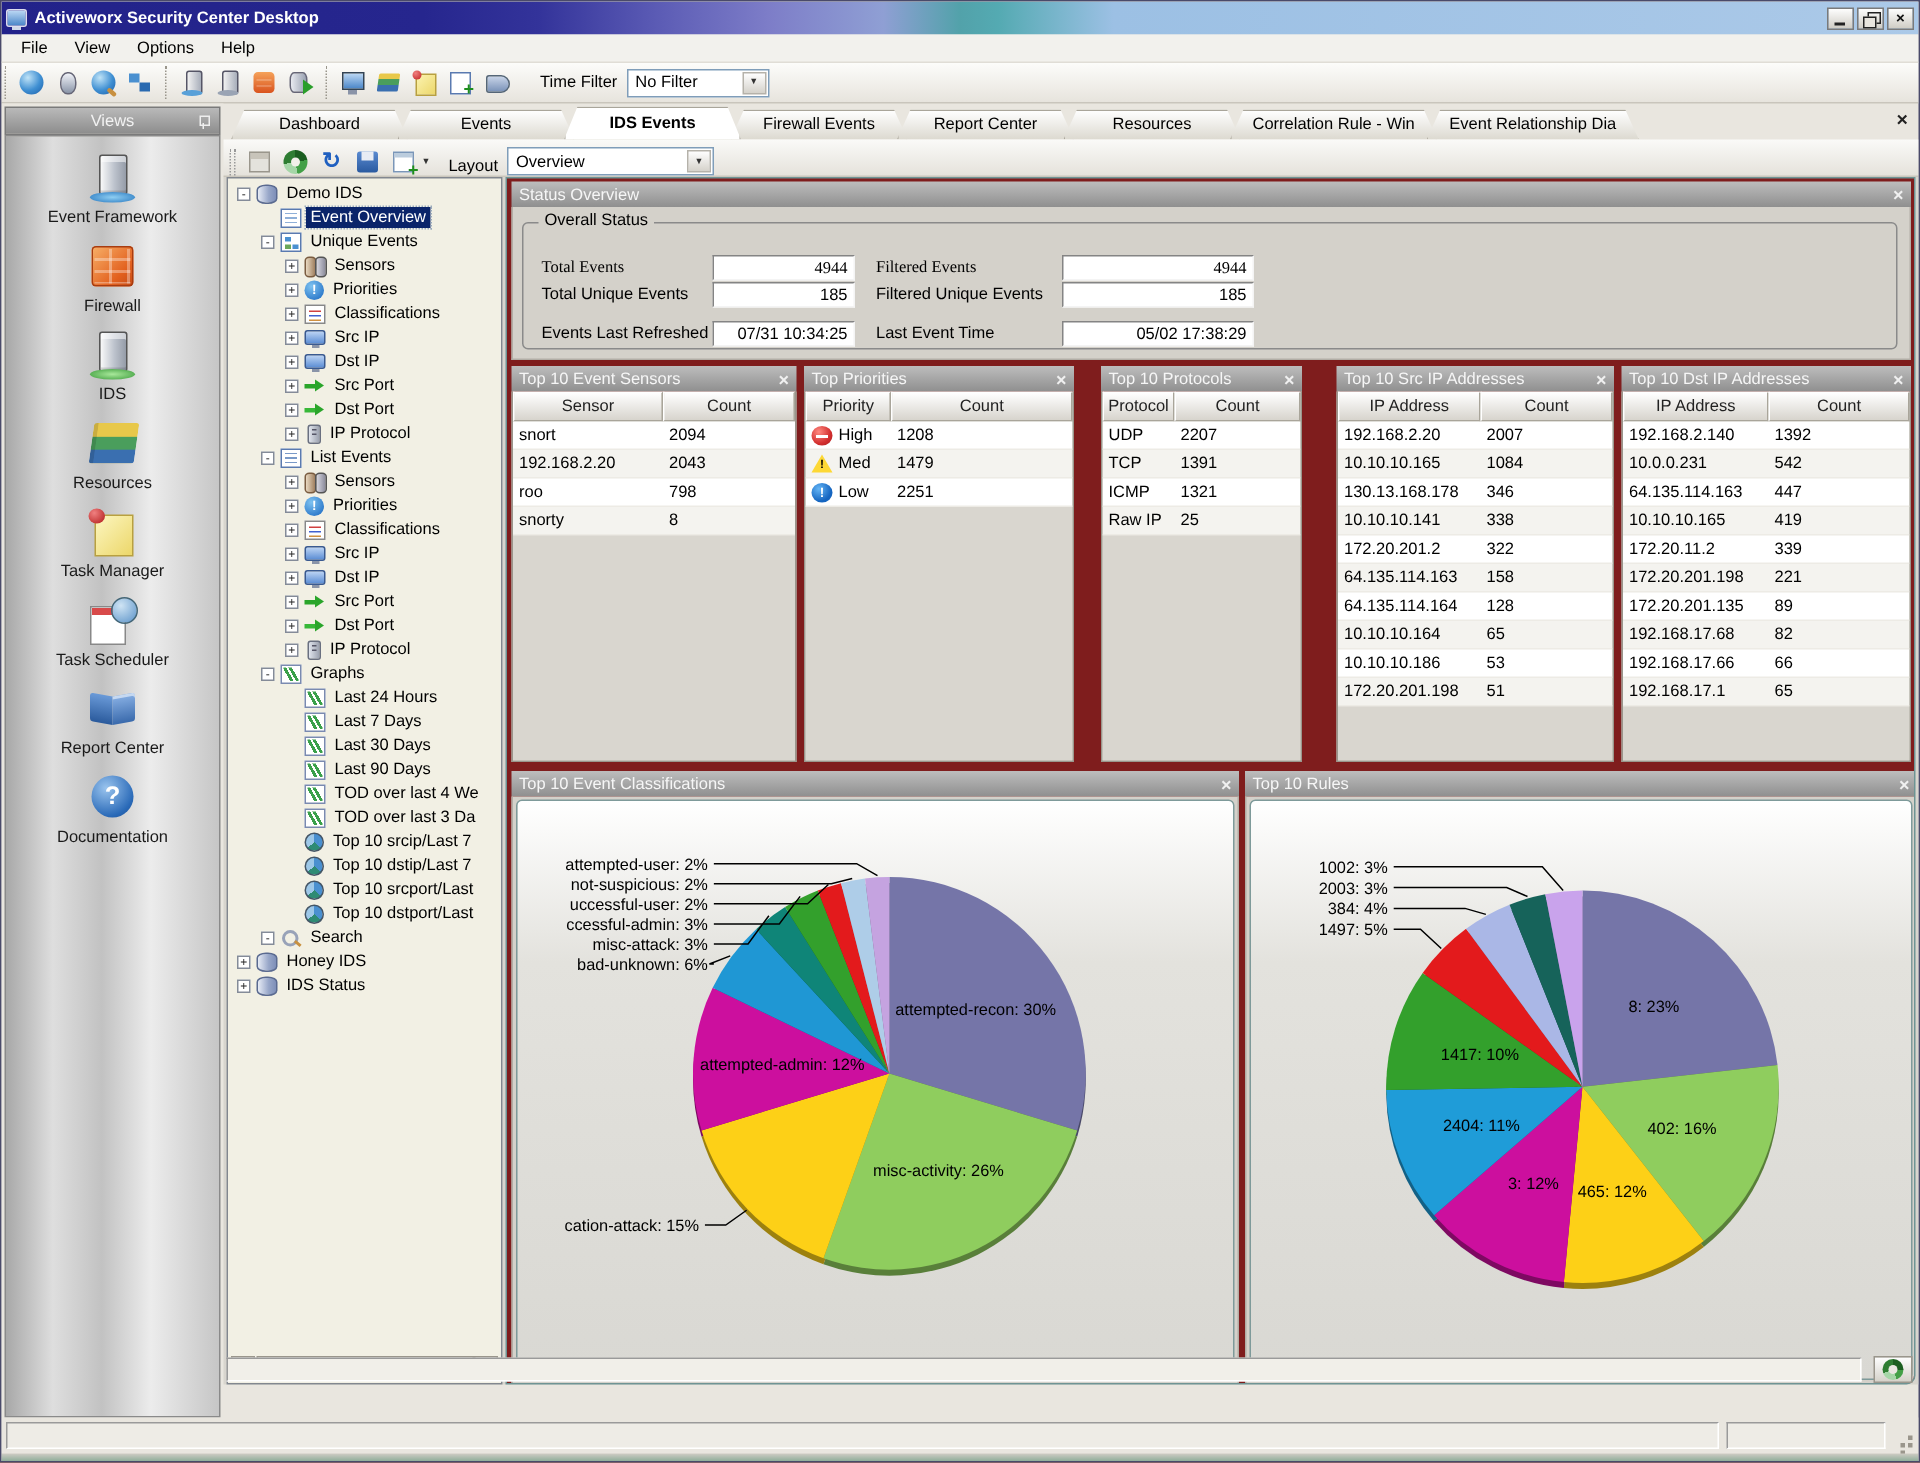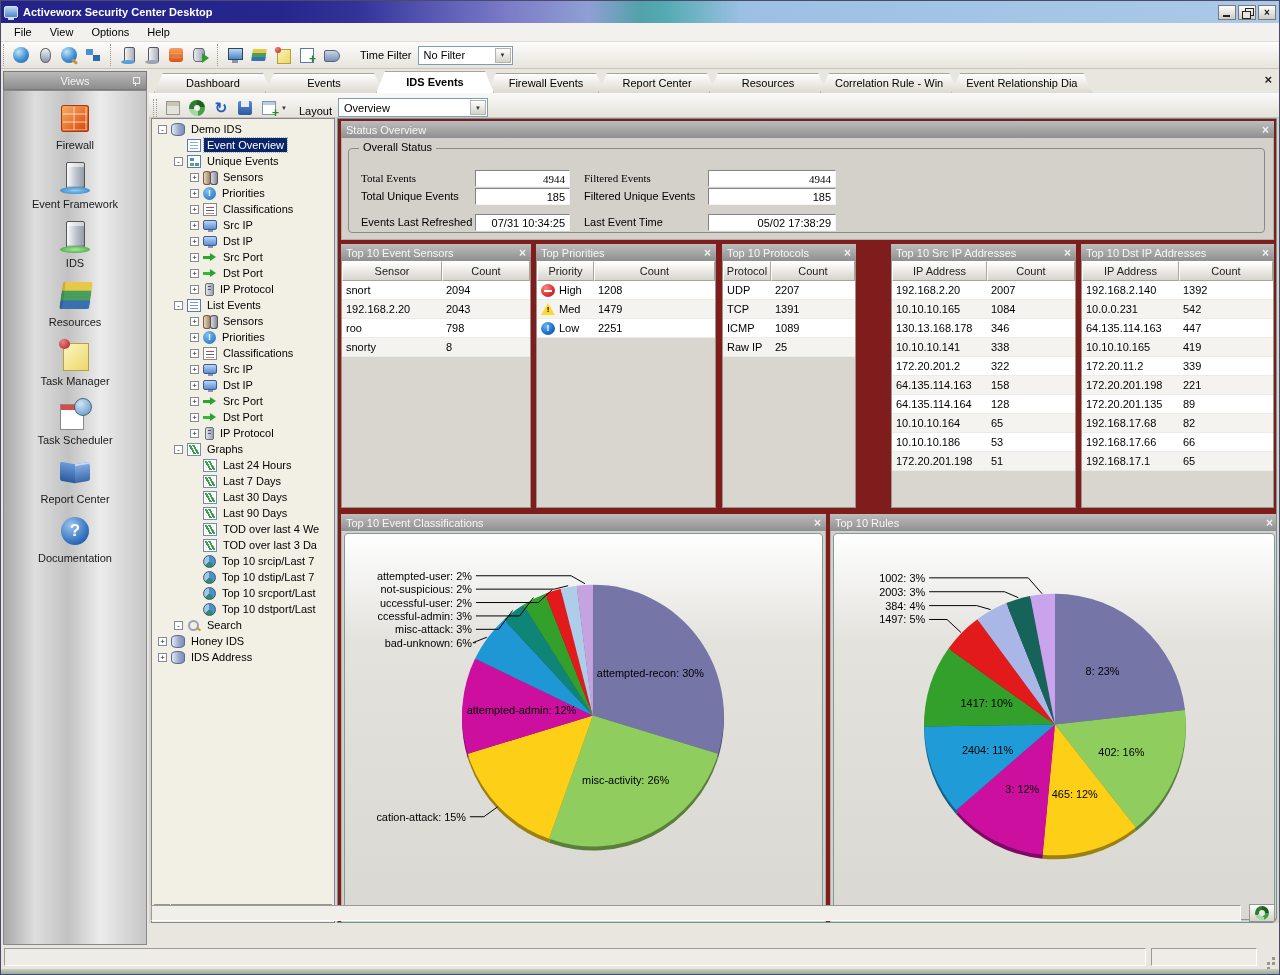--- a/index.html
+++ b/index.html
@@ -80,21 +80,21 @@
 .mi-grid::before{content:"";position:absolute;inset:2px;background:#e4e2dc;border:1px solid #9a968c;box-shadow:inset 0 4px 0 #c8c4ba}
 .mi-go::before{content:"";position:absolute;inset:1px;border-radius:50%;background:conic-gradient(#1b5e20 0 80deg,#43a047 80deg 170deg,#a5d6a7 170deg 260deg,#2e7d32 260deg 360deg)}
 .mi-go::after{content:"";position:absolute;inset:6px;border-radius:50%;background:#f2f0ea}
 .mi-refresh::before{content:"↻";position:absolute;inset:0;color:#2060c0;font-size:15px;line-height:18px;text-align:center;font-weight:bold}
 .mi-save::before{content:"";position:absolute;inset:2px;background:linear-gradient(#5a8ad0,#2a5aa0);border-radius:2px}
 .mi-save::after{content:"";position:absolute;left:5px;top:2px;width:8px;height:6px;background:#e8ecf4}
 .mi-add-window::before{content:"";position:absolute;left:2px;top:2px;width:12px;height:12px;background:#fff;border:1px solid #7a96b8;box-shadow:inset 0 3px 0 #bcd}
 .mi-add-window::after{content:"+";position:absolute;right:-1px;bottom:-3px;color:#1e8e1e;font-weight:bold;font-size:12px}
 .lb-caret{font-size:6px;color:#333;margin:0 4px 0 0}
 .lb-label{margin:0 6px 0 8px}
-.lo-combo{width:150px}
+.lo-combo{width:138px}
 
 .contentrow{position:absolute;top:49px;left:0;right:0;bottom:22px;background:#d8d5ce}
 .treepanel{position:absolute;left:2px;top:0;width:184px;bottom:0;border:1px solid #82878f;background:#f2f0e4;overflow:hidden}
 .tree{position:absolute;left:2px;right:2px;top:2px;bottom:20px;overflow:hidden}
 .trow{height:16px;display:flex;align-items:center;white-space:nowrap;cursor:default}
 .trow .lbl{padding:1px 3px}
 .trow.selected .lbl{background:#0a246a;color:#fff;outline:1px dotted #9ab}
 .exp{width:9px;height:9px;border:1px solid #848b98;background:#fff;font-size:8px;line-height:7px;text-align:center;margin-right:3px;flex:none;color:#222}
 .exp-sp{width:12px;flex:none}
 .ti{display:inline-block;width:14px;height:13px;margin:0 3px 0 1px;position:relative;flex:none}
@@ -224,26 +224,26 @@
     </div>
   </div>
 
   <div class="sidebar">
     <div class="sb-header">
       <span>Views</span>
       <span class="sb-pin"></span>
     </div>
     <div class="sb-body" id="sb-body">
         <div class="sb-item">
+          <div class="sbi sbi-event-framework"></div>
+          <span class="sb-label">Event Framework</span>
+        </div>
+        <div class="sb-item">
           <div class="sbi sbi-firewall"></div>
           <span class="sb-label">Firewall</span>
-        </div>
-        <div class="sb-item">
-          <div class="sbi sbi-event-framework"></div>
-          <span class="sb-label">Event Framework</span>
         </div>
         <div class="sb-item">
           <div class="sbi sbi-ids"></div>
           <span class="sb-label">IDS</span>
         </div>
         <div class="sb-item">
           <div class="sbi sbi-resources"></div>
           <span class="sb-label">Resources</span>
         </div>
         <div class="sb-item">
@@ -457,21 +457,21 @@
               <span class="lbl">Search</span>
             </div>
             <div class="trow" style="padding-left: 4px;">
               <span class="exp">+</span>
               <span class="ti ti-db"></span>
               <span class="lbl">Honey IDS</span>
             </div>
             <div class="trow" style="padding-left: 4px;">
               <span class="exp">+</span>
               <span class="ti ti-db"></span>
-              <span class="lbl">IDS Address</span>
+              <span class="lbl">IDS Status</span>
             </div>
           </div>
         <div class="hscroll">
           <span class="hs-btn">◄</span>
           <span class="hs-thumb"></span>
           <span style="flex:1"></span>
           <span class="hs-btn">►</span>
         </div>
       </div>
       <div class="panelszone" id="pzone">
@@ -571,21 +571,21 @@
               <div class="tr">
                 <span class="td" style="width: 57px; flex: 0 0 auto;">
                   <span class="pri pri-low"></span>
                   <span>Low</span>
                 </span>
                 <span class="td" style="flex: 1 1 0%;">2251</span>
               </div>
               <div class="tfill"></div>
             </div>
           </div>
-          <div class="tpanel" style="left: 384px; width: 134px;">
+          <div class="tpanel" style="left: 396px; width: 134px;">
             <div class="phead">
               <span>Top 10 Protocols</span>
               <span class="x">×</span>
             </div>
             <div class="tbody">
               <div class="thead-row">
                 <span class="th" style="width: 48px; flex: 0 0 auto;">Protocol</span>
                 <span class="th" style="flex: 1 1 0%;">Count</span>
               </div>
               <div class="tr">
@@ -597,21 +597,21 @@
               <div class="tr alt">
                 <span class="td" style="width: 48px; flex: 0 0 auto;">
                   <span>TCP</span>
                 </span>
                 <span class="td" style="flex: 1 1 0%;">1391</span>
               </div>
               <div class="tr">
                 <span class="td" style="width: 48px; flex: 0 0 auto;">
                   <span>ICMP</span>
                 </span>
-                <span class="td" style="flex: 1 1 0%;">1089</span>
+                <span class="td" style="flex: 1 1 0%;">1321</span>
               </div>
               <div class="tr alt">
                 <span class="td" style="width: 48px; flex: 0 0 auto;">
                   <span>Raw IP</span>
                 </span>
                 <span class="td" style="flex: 1 1 0%;">25</span>
               </div>
               <div class="tfill"></div>
             </div>
           </div>

